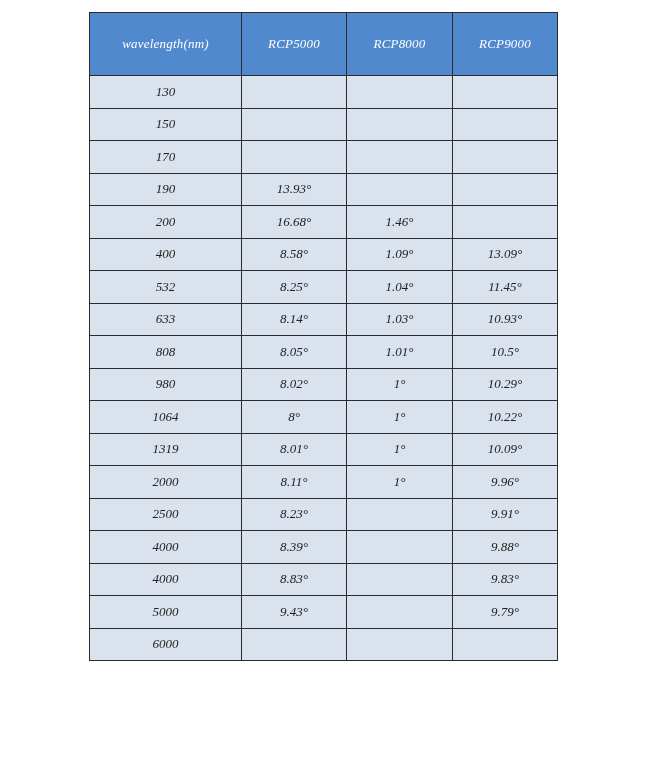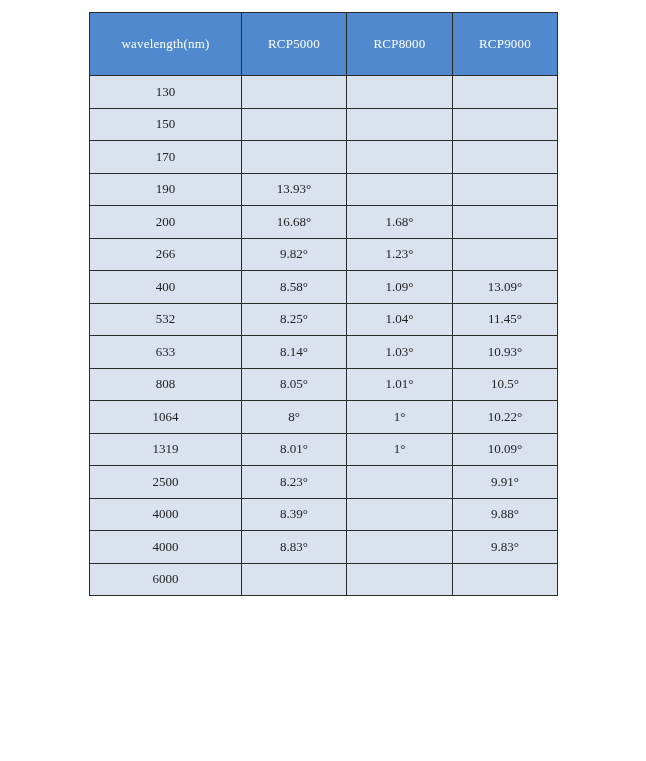--- a/index.html
+++ b/index.html
@@ -17,20 +17,21 @@
     position: relative;
     width: 646px;
     height: 761px;
     background: #ffffff;
   }
   .table-wrap {
     position: absolute;
     left: 89px;
     top: 12px;
     width: 468px;
+    font-style: italic;
   }
   table.data-table {
     border-collapse: collapse;
     table-layout: fixed;
     width: 468px;
     border: 1px solid #2b2b2b;
   }
   table.data-table col.c0 { width: 152px; }
   table.data-table col.c1 { width: 105px; }
   table.data-table col.c2 { width: 106px; }
@@ -104,27 +105,21 @@
           </tr>
           <tr>
             <td>190</td>
             <td>13.93°</td>
             <td class="empty-cell"></td>
             <td class="empty-cell"></td>
           </tr>
           <tr>
             <td>200</td>
             <td>16.68°</td>
-            <td>1.68°</td>
-            <td class="empty-cell"></td>
-          </tr>
-          <tr>
-            <td>266</td>
-            <td>9.82°</td>
-            <td>1.23°</td>
+            <td>1.46°</td>
             <td class="empty-cell"></td>
           </tr>
           <tr>
             <td>400</td>
             <td>8.58°</td>
             <td>1.09°</td>
             <td>13.09°</td>
           </tr>
           <tr>
             <td>532</td>
@@ -138,48 +133,66 @@
             <td>1.03°</td>
             <td>10.93°</td>
           </tr>
           <tr>
             <td>808</td>
             <td>8.05°</td>
             <td>1.01°</td>
             <td>10.5°</td>
           </tr>
           <tr>
+            <td>980</td>
+            <td>8.02°</td>
+            <td>1°</td>
+            <td>10.29°</td>
+          </tr>
+          <tr>
             <td>1064</td>
             <td>8°</td>
             <td>1°</td>
             <td>10.22°</td>
           </tr>
           <tr>
             <td>1319</td>
             <td>8.01°</td>
             <td>1°</td>
             <td>10.09°</td>
           </tr>
           <tr>
+            <td>2000</td>
+            <td>8.11°</td>
+            <td>1°</td>
+            <td>9.96°</td>
+          </tr>
+          <tr>
             <td>2500</td>
             <td>8.23°</td>
             <td class="empty-cell"></td>
             <td>9.91°</td>
           </tr>
           <tr>
             <td>4000</td>
             <td>8.39°</td>
             <td class="empty-cell"></td>
             <td>9.88°</td>
           </tr>
           <tr>
             <td>4000</td>
             <td>8.83°</td>
             <td class="empty-cell"></td>
             <td>9.83°</td>
+          </tr>
+          <tr>
+            <td>5000</td>
+            <td>9.43°</td>
+            <td class="empty-cell"></td>
+            <td>9.79°</td>
           </tr>
           <tr>
             <td>6000</td>
             <td class="empty-cell"></td>
             <td class="empty-cell"></td>
             <td class="empty-cell"></td>
           </tr>
         </tbody>
     </table>
   </div>

